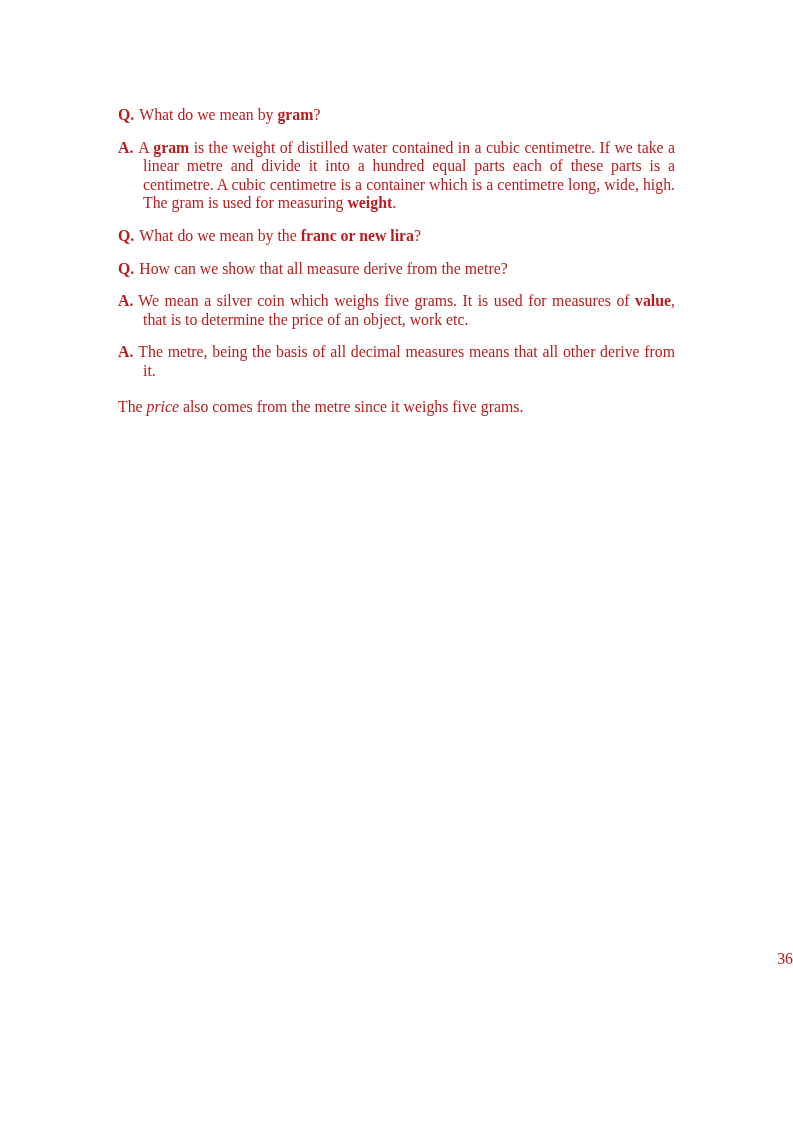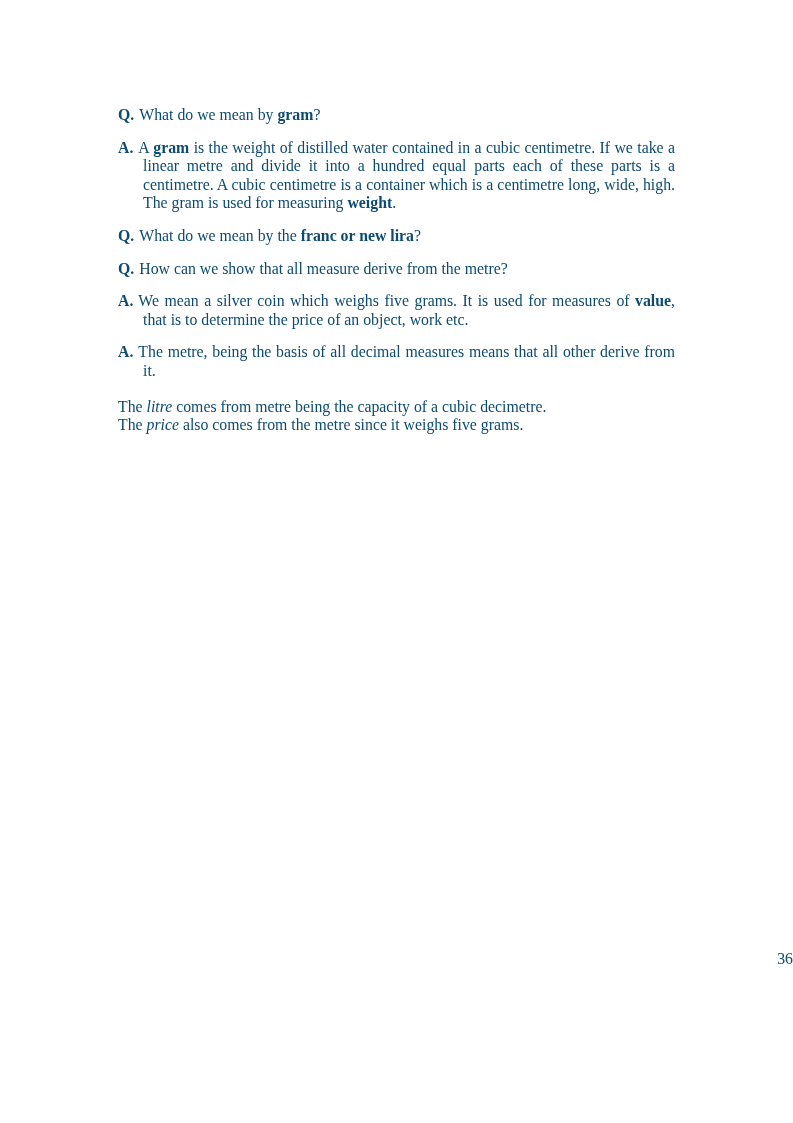--- a/index.html
+++ b/index.html
@@ -6,21 +6,21 @@
     margin: 0;
     padding: 0;
     background: #ffffff;
   }
   .page {
     position: relative;
     width: 793px;
     height: 1123px;
     background: #ffffff;
     overflow: hidden;
-    color: #0c4a6e;
+    color: #b91c1c;
     font-family: "Liberation Serif", "DejaVu Serif", serif;
     font-size: 15.8px;
     line-height: 18.6px;
   }
   .content {
     position: absolute;
     left: 118px;
     top: 106px;
     width: 557px;
   }
@@ -57,18 +57,17 @@
   <div class="content">
     <div>
         <div class="qa-item"><span class="qa-label">Q.</span><span>What do we mean by </span><span class="bold">gram</span><span>?</span></div>
         <div class="qa-item"><span class="qa-label">A.</span><span>A </span><span class="bold">gram</span><span> is the weight of distilled water contained in a cubic centimetre. If we take a linear metre and divide it into a hundred equal parts each of these parts is a centimetre. A cubic centimetre is a container which is a centimetre long, wide, high. The gram is used for measuring </span><span class="bold">weight</span><span>.</span></div>
         <div class="qa-item"><span class="qa-label">Q.</span><span>What do we mean by the </span><span class="bold">franc or new lira</span><span>?</span></div>
         <div class="qa-item"><span class="qa-label">Q.</span><span>How can we show that all measure derive from the metre?</span></div>
         <div class="qa-item"><span class="qa-label">A.</span><span>We mean a silver coin which weighs five grams. It is used for measures of </span><span class="bold">value</span><span>, that is to determine the price of an object, work etc.</span></div>
         <div class="qa-item"><span class="qa-label">A.</span><span>The metre, being the basis of all decimal measures means that all other derive from it.</span></div>
       </div>
     <div class="derivations">
-        <div class="derivation-line"><span>The </span><span class="italic">litre</span><span> comes from metre being the capacity of a cubic decimetre.</span></div>
         <div class="derivation-line"><span>The </span><span class="italic">price</span><span> also comes from the metre since it weighs five grams.</span></div>
       </div>
   </div>
   <div class="page-number">36</div>
 </div>
 
 </body></html>

